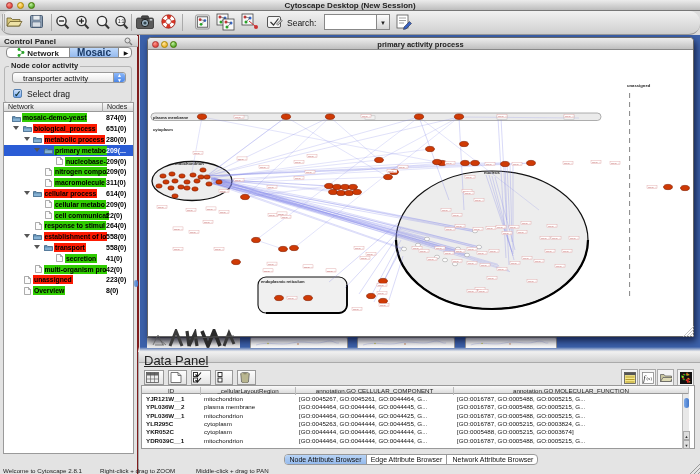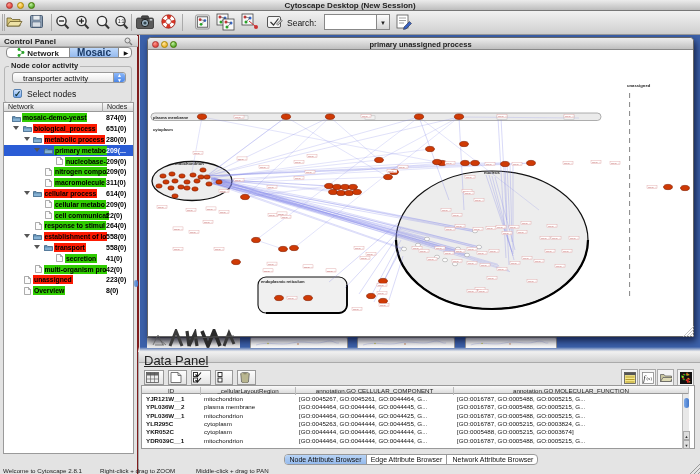--- a/index.html
+++ b/index.html
@@ -3,21 +3,21 @@
 *{margin:0;padding:0;box-sizing:border-box;}
 html,body{width:700px;height:474px;overflow:hidden;}
 body{font-family:"Liberation Sans",sans-serif;background:#dcdcdc;position:relative;}
 #app{position:absolute;left:0;top:0;width:700px;height:474px;}
 .abs{position:absolute;}
 
 #titlebar{left:0;top:0;width:700px;height:11px;background:linear-gradient(#ececec,#bdbdbd);border-bottom:1px solid #777;}
 #titlebar .tl{position:absolute;top:2px;width:7px;height:7px;border-radius:50%;}
 #title-text{position:absolute;top:1px;left:0;width:700px;text-align:center;font-size:8px;font-weight:bold;color:#222;}
 
-#toolbar{left:0;top:11px;width:700px;height:24px;background:linear-gradient(#f2f2f2,#cfcfcf);border-bottom:1px solid #9a9a9a;}
+#toolbar{left:0;top:11px;width:700px;height:24px;background:linear-gradient(#f2f2f2,#cfcfcf);border-bottom:1px solid #9a9a9a;border-radius:11px;}
 .sep{position:absolute;top:3px;width:1px;height:17px;background:#aaa;}
 #search-label{position:absolute;left:287px;top:7px;font-size:8.5px;color:#111;}
 #search-box{position:absolute;left:324px;top:3px;width:66px;height:16px;background:#fff;border:1px solid #888;}
 #search-drop{position:absolute;left:376px;top:3px;width:14px;height:16px;background:linear-gradient(#fdfdfd,#d5d5d5);border:1px solid #888;font-size:6px;text-align:center;line-height:16px;color:#222;}
 
 #control{left:0;top:35px;width:139px;height:439px;background:#e3e3e3;border-right:2px solid #7f1d1d;}
 #cp-head{position:absolute;left:0;top:1px;width:138px;height:11px;background:linear-gradient(#f0f0f0,#cccccc);border-bottom:1px solid #aaa;}
 #cp-head span{position:absolute;left:4px;top:1px;font-size:8px;font-weight:bold;color:#222;}
 #cp-tabs{position:absolute;left:6px;top:12px;width:126px;height:11px;border:1px solid #8a8a8a;border-radius:4px;background:#fff;overflow:hidden;}
 #tab-network{position:absolute;left:0;top:0;width:62px;height:11px;font-size:8px;font-weight:bold;color:#222;text-align:center;line-height:10px;}
@@ -168,21 +168,21 @@
         <div id="tab-mosaic">Mosaic</div>
         <div id="tab-arrow">▶</div>
       </div>
 <div id="ncs-box"></div>
       <div id="ncs-label">Node color activity</div>
 <div id="combo">
         <span>transporter activity</span>
         <div id="combo-btn">▲<br>▼</div>
       </div>
 <div id="cb">✓</div>
-      <div id="cb-label">Select nodes</div>
+      <div id="cb-label">Select drag</div>
 <div id="tree">
 <div id="tree-head">
           <span class="c1">Network</span>
           <span class="dv"></span>
           <span class="c2">Nodes</span>
         </div>
 <div class="trow" style="top:9.5px">
           <svg class="abs" style="left:7.5px;top:2px" width="9" height="7" viewBox="0 0 9 7">
             <path d="M0.5 6.5 L0.5 1.5 L3 1.5 L4 2.5 L8.5 2.5 L8.5 6.5 Z" fill="#6d9cc3" stroke="#3a5f80" stroke-width="0.7"></path>
             <rect x="0.5" y="3" width="8" height="3.5" fill="#86b2d4" stroke="#3a5f80" stroke-width="0.5"></rect>
@@ -345,21 +345,21 @@
 <svg class="abs" style="left:469px;top:339px" width="82" height="8" viewBox="0 0 88 8">
       <path d="M2 6 C 14 2, 26 7, 38 4 S 60 6, 70 3 S 80 5, 85 4" fill="none" stroke="rgba(150,160,220,0.7)" stroke-width="0.5"></path>
       <circle cx="14" cy="4.5" r="0.7" fill="#bb3"></circle>
       <circle cx="44" cy="5" r="0.7" fill="#b63"></circle>
     </svg>
 <div class="abs" style="left:147px;top:37px;width:547px;height:300px;background:#fff;border:1px solid #666;border-radius:4px 4px 0 0;box-shadow:2px 4px 7px rgba(0,0,25,0.65);">
 <div class="abs" style="left:0;top:0;width:545px;height:12px;background:linear-gradient(#ededed,#bfbfbf);border-bottom:1px solid #888;border-radius:4px 4px 0 0;">
         <div class="tl" style="position:absolute;left:4px;top:2.5px;width:7px;height:7px;border-radius:50%;background:radial-gradient(circle at 35% 30%,#ff9a90,#e2463c 70%);border:0.5px solid #a33;"></div>
         <div class="tl" style="position:absolute;left:13px;top:2.5px;width:7px;height:7px;border-radius:50%;background:radial-gradient(circle at 35% 30%,#ffe9a0,#eeb22e 70%);border:0.5px solid #a80;"></div>
         <div class="tl" style="position:absolute;left:22px;top:2.5px;width:7px;height:7px;border-radius:50%;background:radial-gradient(circle at 35% 30%,#c5f0a0,#57ac2f 70%);border:0.5px solid #470;"></div>
-        <div style="position:absolute;left:0;top:2px;width:100%;text-align:center;font-size:7.5px;font-weight:bold;color:#222;">primary unassigned process</div>
+        <div style="position:absolute;left:0;top:2px;width:100%;text-align:center;font-size:7.5px;font-weight:bold;color:#222;">primary activity process</div>
       </div>
 <svg class="abs" style="left:1px;top:12px" width="545" height="287" viewBox="0 0 545 287">
         <rect x="2" y="63" width="450" height="7.5" rx="3.7" fill="#ebebeb" stroke="#9a9a9a" stroke-width="0.8"></rect>
         <text x="4" y="68.6" font-size="4.0" font-weight="bold" fill="#222" font-family="Liberation Sans">plasma membrane</text>
         <text x="4" y="80.5" font-size="4.0" font-weight="bold" fill="#222" font-family="Liberation Sans">cytoplasm</text>
         <ellipse cx="43" cy="131" rx="40" ry="19.5" fill="#ededed" stroke="#111" stroke-width="1.3"></ellipse>
         <text x="26" y="115" font-size="4.1" font-weight="bold" fill="#222" font-family="Liberation Sans">mitochondrion</text>
         <ellipse cx="343" cy="190" rx="96" ry="69" fill="#ededed" stroke="#111" stroke-width="1.2"></ellipse>
         <path d="M 247 190 A 96 69 0 0 0 439 190" fill="none" stroke="#000" stroke-width="2.2"></path>
         <text x="335" y="124" font-size="4.2" font-weight="bold" fill="#222" font-family="Liberation Sans">nucleus</text>

